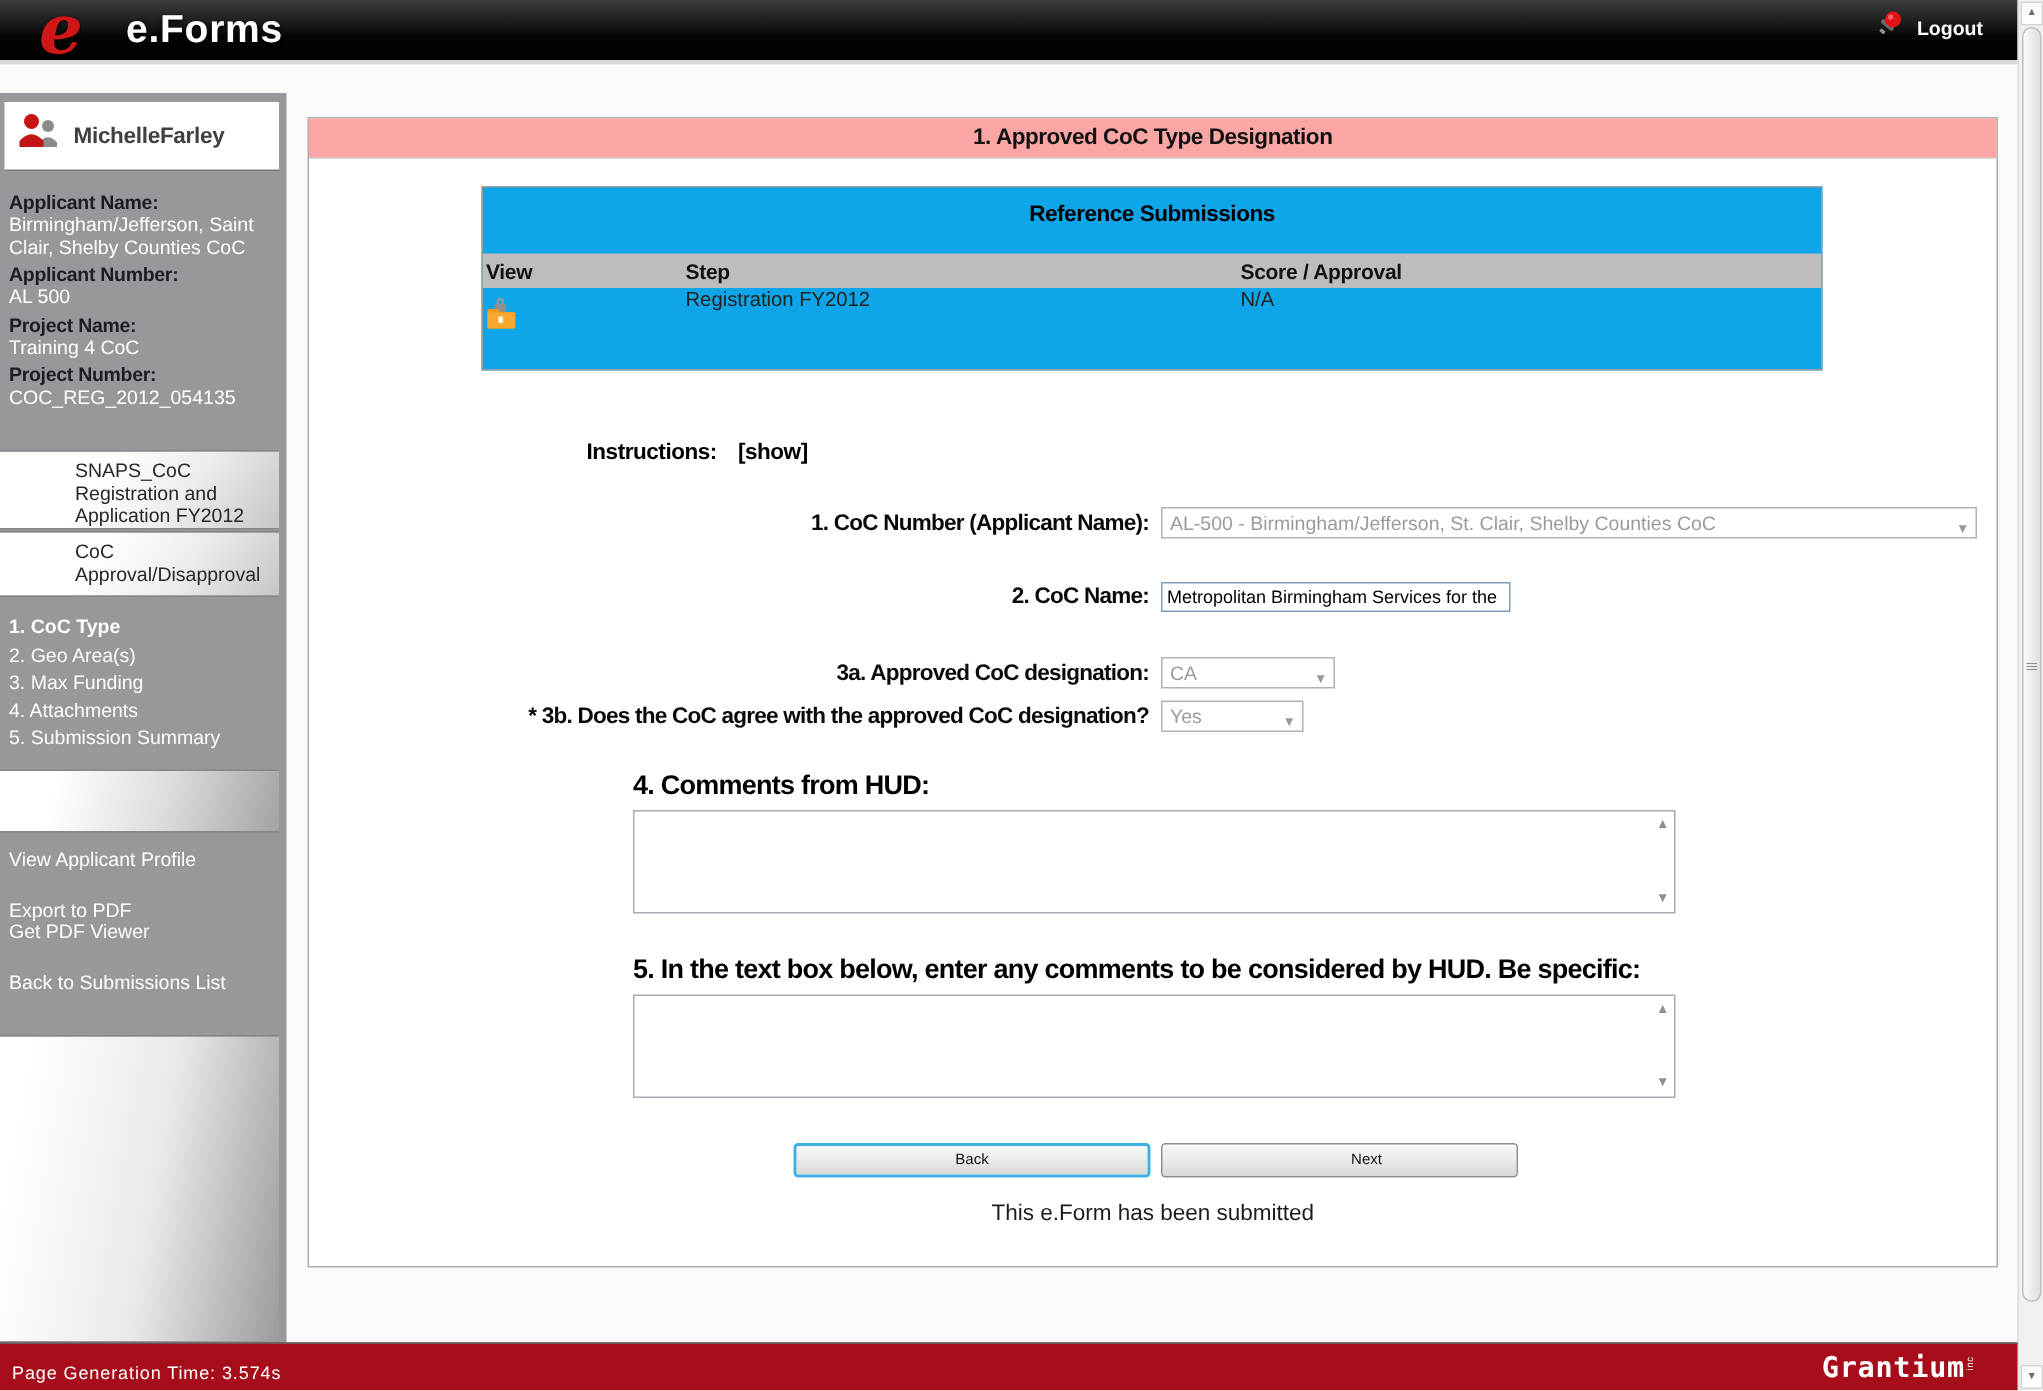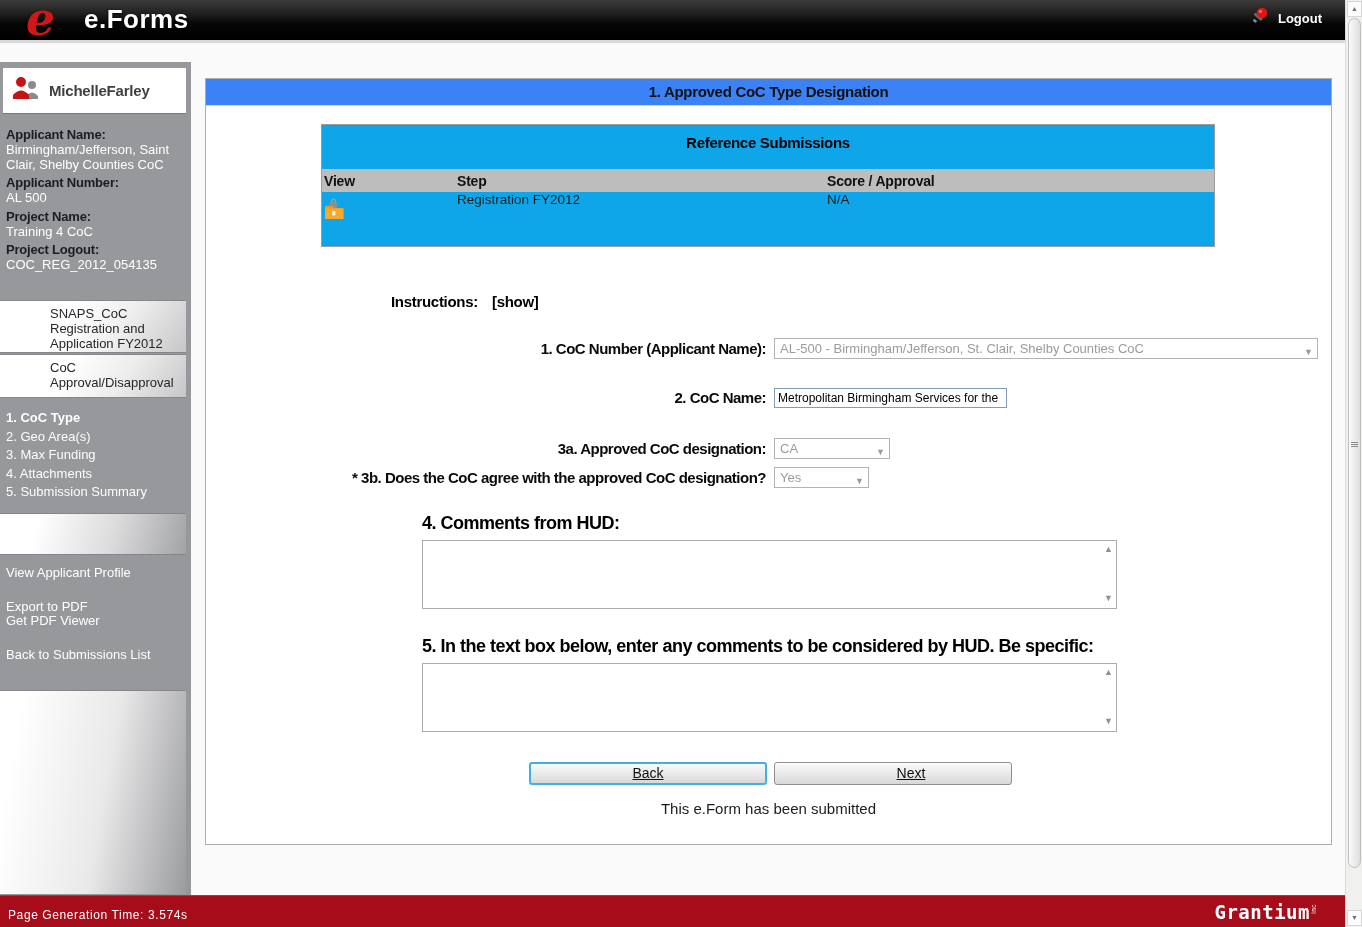--- a/index.html
+++ b/index.html
@@ -64,21 +64,21 @@
     border-top:1px solid #85868a;
   }
 
   
   .content{
     position:absolute;left:205px;top:78px;width:1127px;height:767px;
     background:#fff;border:1px solid #adadad;box-sizing:border-box;
   }
   .box-title{
     position:absolute;left:0;top:0;width:100%;height:26px;line-height:26px;
-    background:#3b82f6;border-bottom:1px solid #d8d8d8;
+    background:#fca5a5;border-bottom:1px solid #d8d8d8;
     text-align:center;font-size:15px;font-weight:bold;letter-spacing:-0.3px;color:#111;
   }
   .ref-table{
     position:absolute;left:115px;top:45px;width:894px;height:123px;
     border:1px solid #9b9b9b;box-sizing:border-box;background:#0ea5e9;
   }
   .ref-caption{height:44px;text-align:center;font-size:15px;font-weight:bold;
     letter-spacing:-0.3px;padding-top:9px;box-sizing:border-box;}
   .ref-head{display:flex;background:#bdbdbd;height:23px;align-items:center;
     font-size:14px;font-weight:bold;letter-spacing:-0.2px;color:#111;}
@@ -117,23 +117,22 @@
     font-family:"Liberation Sans",sans-serif;font-size:13px;
   }
   .ta-up,.ta-down{
     position:absolute;right:4px;font-size:9px;color:#8f8f8f;pointer-events:none;
   }
   .ta-up{top:4px;} .ta-down{bottom:6px;}
 
   .btn{
     position:absolute;height:23px;width:238px;box-sizing:border-box;
     background:linear-gradient(180deg,#f9f9f9 0%,#ececec 45%,#d8d8d8 100%);
-    font-size:14px;color:#111;text-align:center;line-height:19px;cursor:pointer;
+    font-size:10px;color:#111;text-align:center;line-height:19px;cursor:pointer;
     border-radius:3px;
-    text-decoration:underline;
   }
   .btn-back{left:323px;border:2px solid #3fb2e3;}
   .btn-next{left:568px;border:1px solid #8e8e8e;box-shadow:inset 0 1px 0 #fff;line-height:21px;padding-left:36px;}
   .status-msg{position:absolute;left:0;top:721px;width:100%;text-align:center;font-size:15px;color:#1c1c1c;}
 
   
   .vscroll{position:absolute;right:0;top:0;width:17px;height:927px;background:#f0f0ee;border-left:1px solid #dcdcdc;box-sizing:border-box;}
   .vs-btn{position:absolute;left:1px;width:15px;height:16px;background:#fdfdfd;border:1px solid #d5d5d5;box-sizing:border-box;text-align:center;font-size:7px;color:#6e6e6e;line-height:14px;}
   .vs-up{top:1px;} .vs-down{bottom:1px;}
   .vs-thumb{
@@ -187,21 +186,21 @@
     <span class="username">MichelleFarley</span>
   </div>
 
   <div class="info">
     <div class="ilabel">Applicant Name:</div>
     <div class="ivalue">Birmingham/Jefferson, Saint Clair, Shelby Counties CoC</div>
     <div class="ilabel">Applicant Number:</div>
     <div class="ivalue">AL 500</div>
     <div class="ilabel">Project Name:</div>
     <div class="ivalue">Training 4 CoC</div>
-    <div class="ilabel">Project Logout:</div>
+    <div class="ilabel">Project Number:</div>
     <div class="ivalue">COC_REG_2012_054135</div>
   </div>
 
   <div class="stab tab1">SNAPS_CoC Registration and Application FY2012</div>
   <div class="stab tab2">CoC Approval/Disapproval</div>
 
   <ul class="nav">
     <li class="active">1. CoC Type</li>
     <li>2. Geo Area(s)</li>
     <li>3. Max Funding</li>

